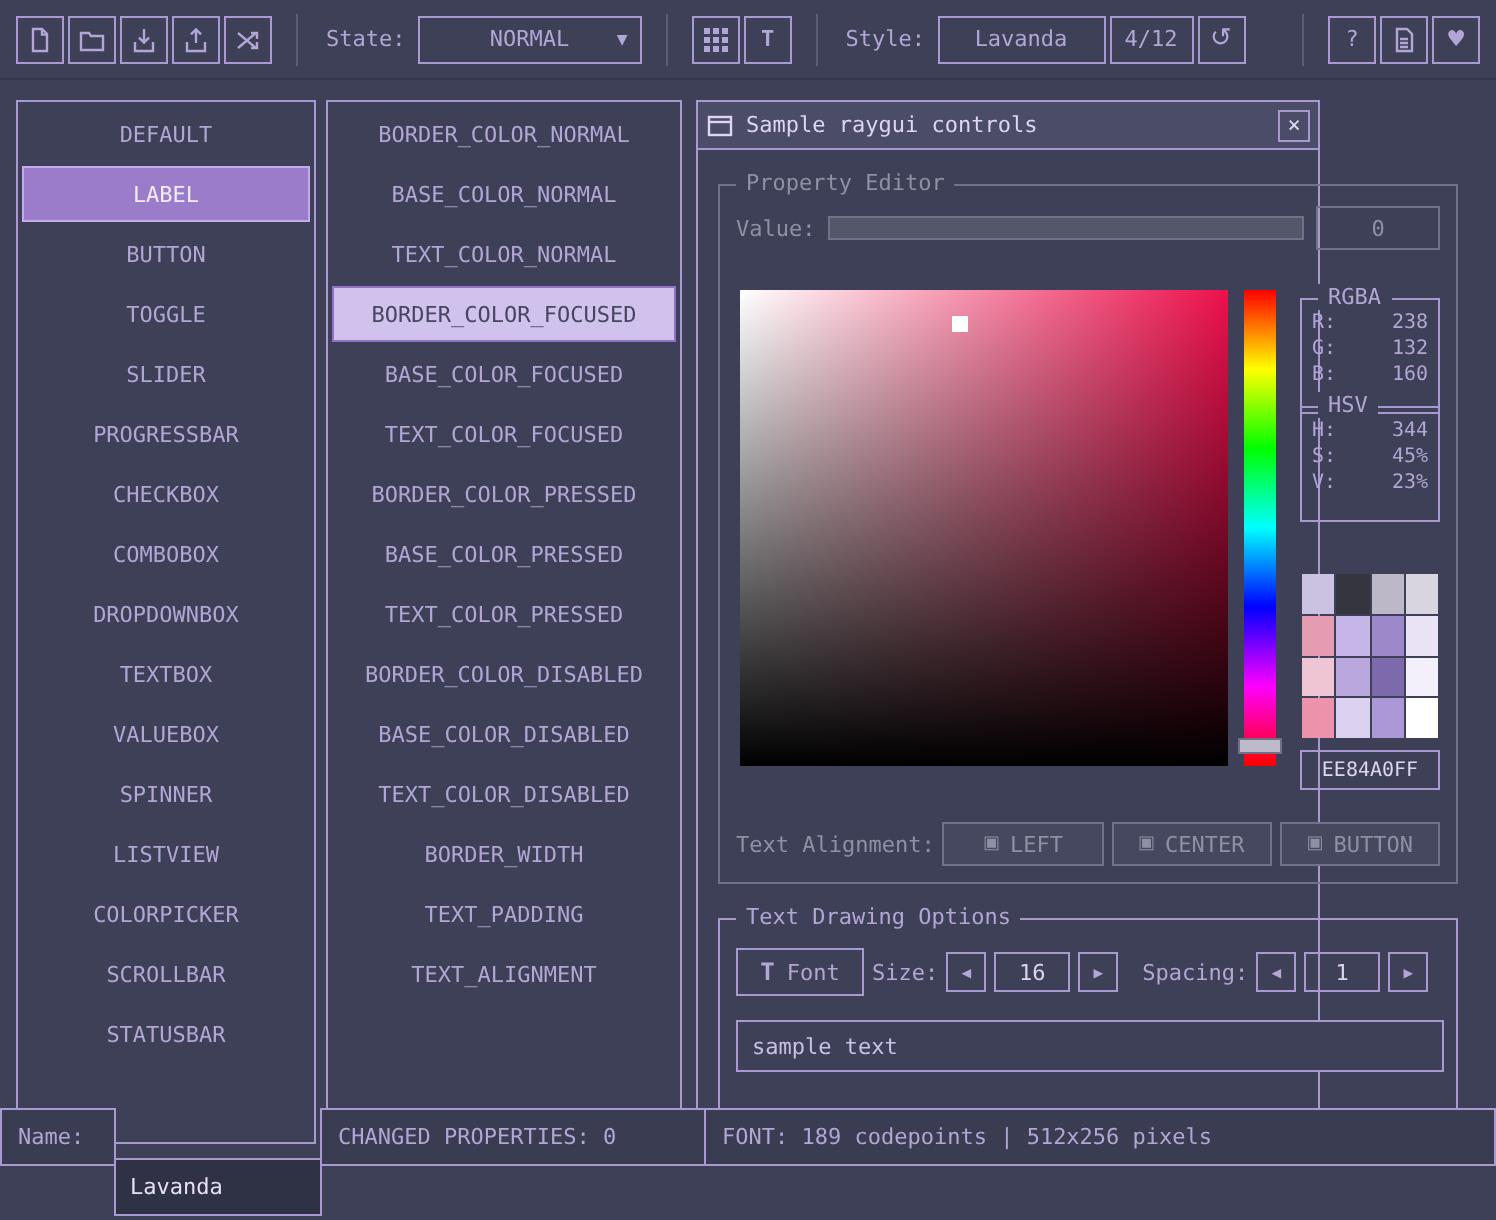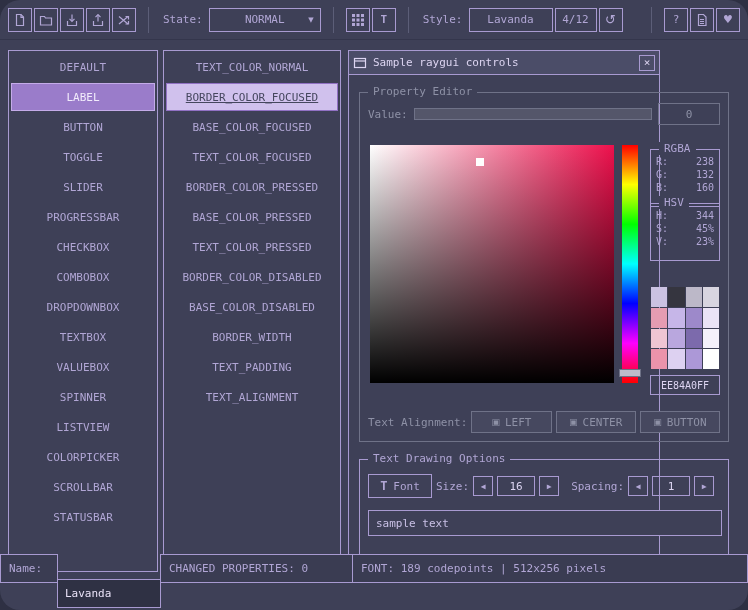--- a/index.html
+++ b/index.html
@@ -8,21 +8,20 @@
     font-family: "DejaVu Sans Mono", monospace;
     font-size: 11px;
     -webkit-font-smoothing: none;
   }
   .app {
     position: relative;
     width: 748px; height: 610px;
     background: var(--bg, #3e4057);
     overflow: hidden;
     color: var(--text, #b1a6d5);
-    border-radius: 20px;
   }
   
   .toolbar {
     position: absolute; left: 0; top: 0; width: 100%; height: 40px;
     display: flex; align-items: center; gap: 2px; padding: 0 8px;
     border-bottom: 1px solid #34364c;
   }
   button { font: inherit; cursor: pointer; }
   .tb-btn {
     width: 24px; height: 24px; flex: none;
@@ -54,21 +53,21 @@
   .panel.mid  { left: 163px; width: 178px; }
   .item {
     height: 28px; margin: 2px 2px 0 2px;
     display: flex; align-items: center; justify-content: center;
     color: var(--text); white-space: nowrap; cursor: pointer;
   }
   .panel.left .item.selected {
     background: var(--sel-fill); border: 1px solid var(--sel-border); color: var(--sel-text);
   }
   .panel.mid .item.selected {
-    background: var(--focus-fill); border: 1px solid var(--focus-border); color: var(--focus-text); text-decoration: underline;
+    background: var(--focus-fill); border: 1px solid var(--focus-border); color: var(--focus-text);
   }
   
   .window {
     position: absolute; left: 348px; top: 50px; width: 312px; height: 522px;
     border: 1px solid var(--panel-border); background: var(--bg);
   }
   .titlebar {
     height: 24px; background: var(--titlebar-fill);
     border-bottom: 1px solid var(--panel-border);
     display: flex; align-items: center; gap: 6px; padding: 0 4px;
@@ -324,21 +323,27 @@
         <span>SCROLLBAR</span>
       </div>
 
       <div class="item">
         <span>STATUSBAR</span>
       </div>
     </div>
 
   <div class="panel mid">
 
-
+      <div class="item">
+        <span>BORDER_COLOR_NORMAL</span>
+      </div>
+
+      <div class="item">
+        <span>BASE_COLOR_NORMAL</span>
+      </div>
 
       <div class="item">
         <span>TEXT_COLOR_NORMAL</span>
       </div>
 
       <div class="item selected">
         <span>BORDER_COLOR_FOCUSED</span>
       </div>
 
       <div class="item">
@@ -362,20 +367,23 @@
       </div>
 
       <div class="item">
         <span>BORDER_COLOR_DISABLED</span>
       </div>
 
       <div class="item">
         <span>BASE_COLOR_DISABLED</span>
       </div>
 
+      <div class="item">
+        <span>TEXT_COLOR_DISABLED</span>
+      </div>
 
       <div class="item">
         <span>BORDER_WIDTH</span>
       </div>
 
       <div class="item">
         <span>TEXT_PADDING</span>
       </div>
 
       <div class="item">

